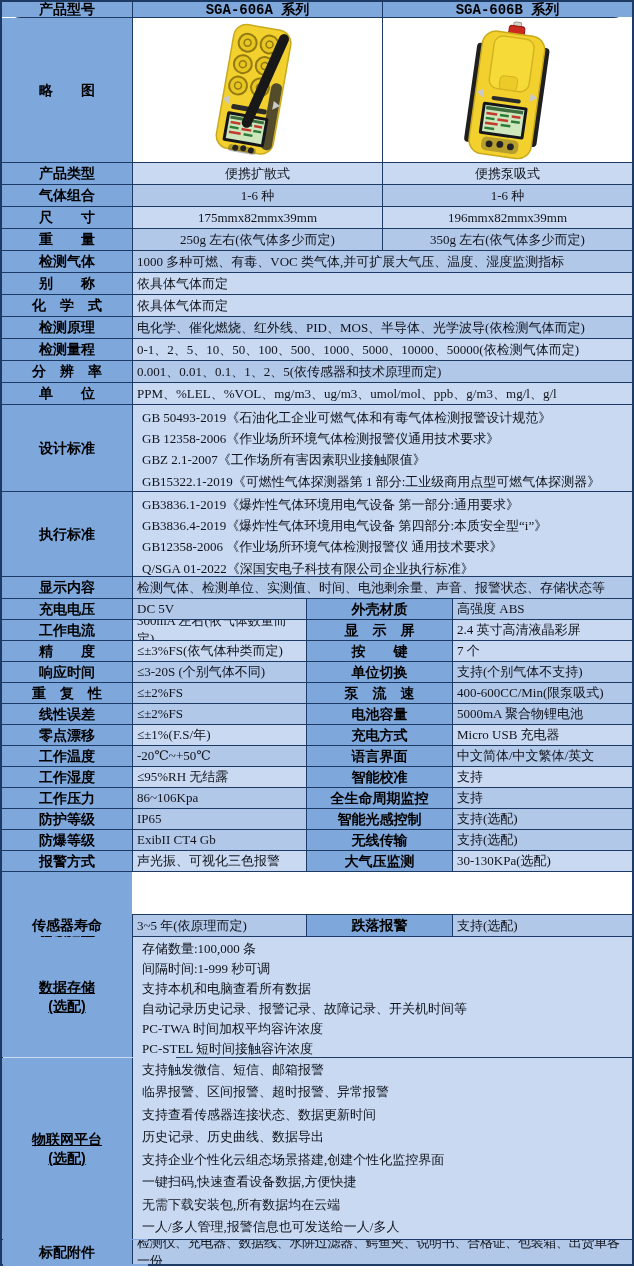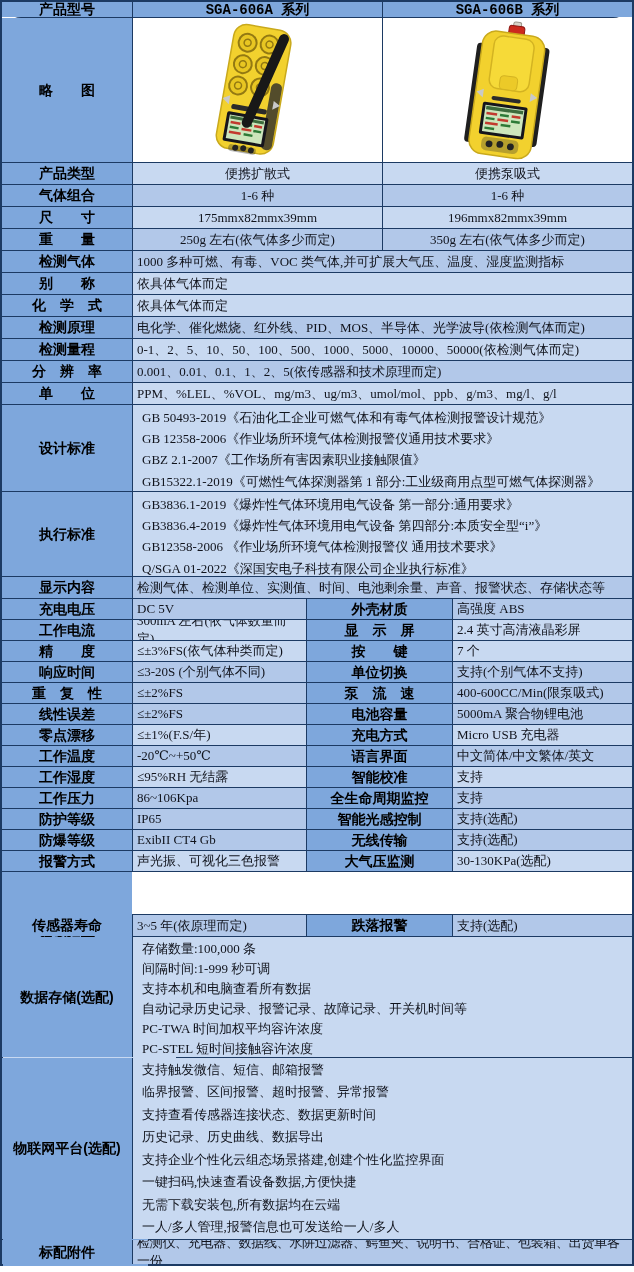--- a/index.html
+++ b/index.html
@@ -36,21 +36,21 @@
   .h43{height:43px;flex-direction:column;}
   .h121{height:121px;}
   .h182{height:182px;}
   .h25{height:25px;}
   .hdr-c{background:var(--hdr);font-weight:700;font-size:14px;color:#000;font-family:Liberation Mono, monospace;}
   .img{background:#fff;}
   .lines{flex-direction:column;align-items:flex-start;justify-content:space-between;padding:2px 0 2px 9px;}
   .lines div{white-space:nowrap;}
   .lh21 div{line-height:21.2px;}
   .lh20 div{line-height:20px;}
-  .stack{flex-direction:row;line-height:19px;}
+  .stack{flex-direction:column;line-height:19px;text-decoration:underline;}
   .wrapcell{display:block;padding:2px 6px 2px 0;line-height:19px;font-size:19px;}
   .acc{letter-spacing:-0.3px;}
 </style>
 </head>
 <body>
 
 <div class="table">
 
   <div class="row h23">
     <div class="c lab">产品型号</div>

